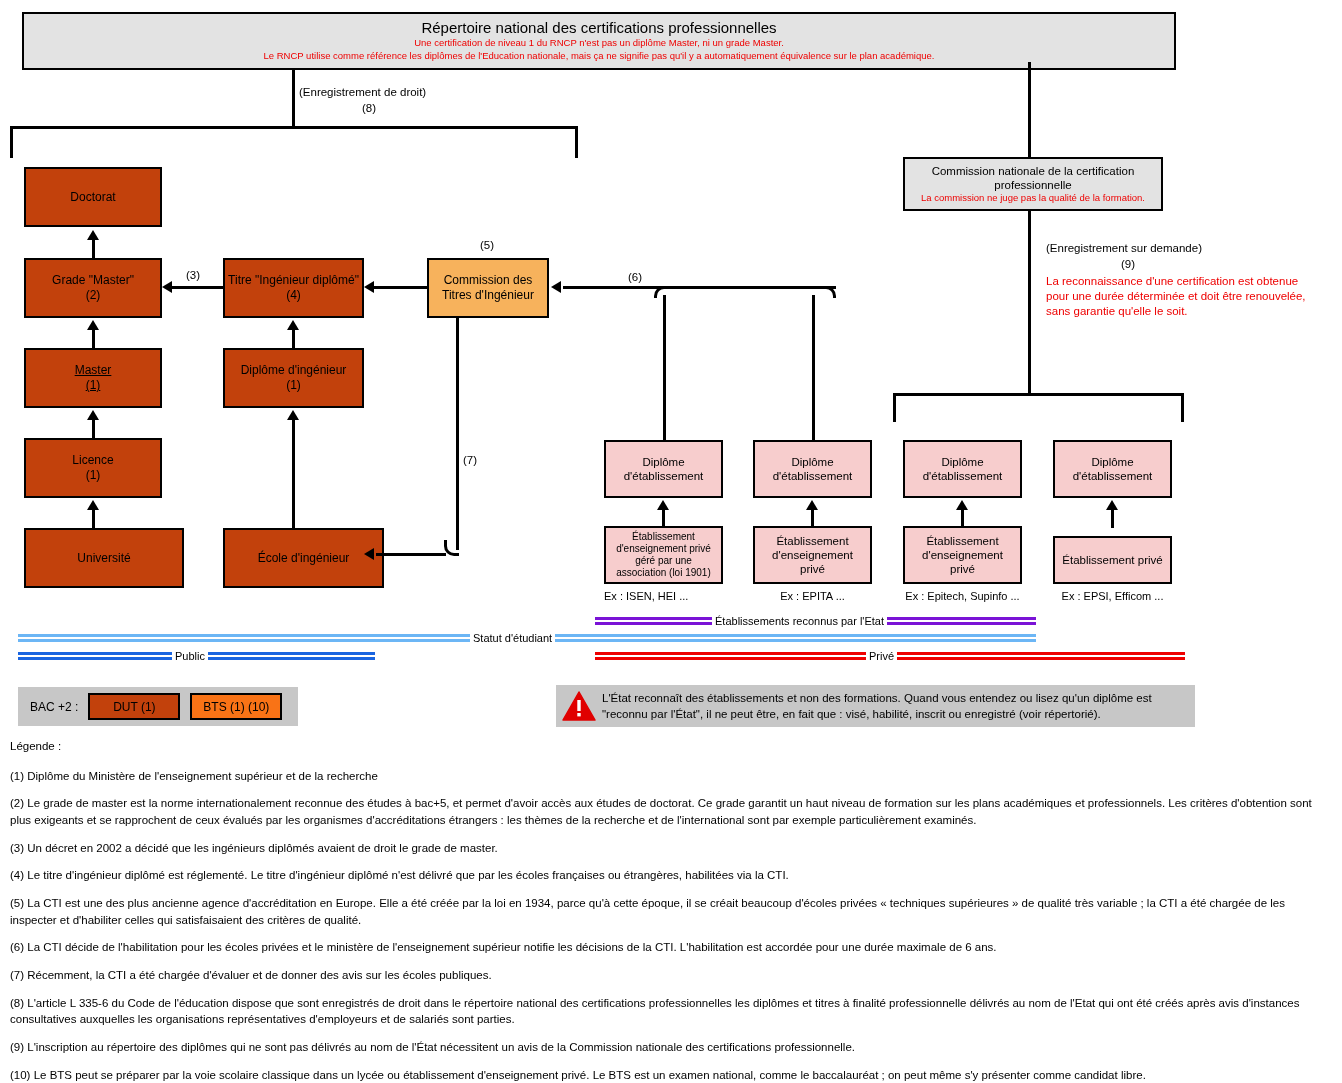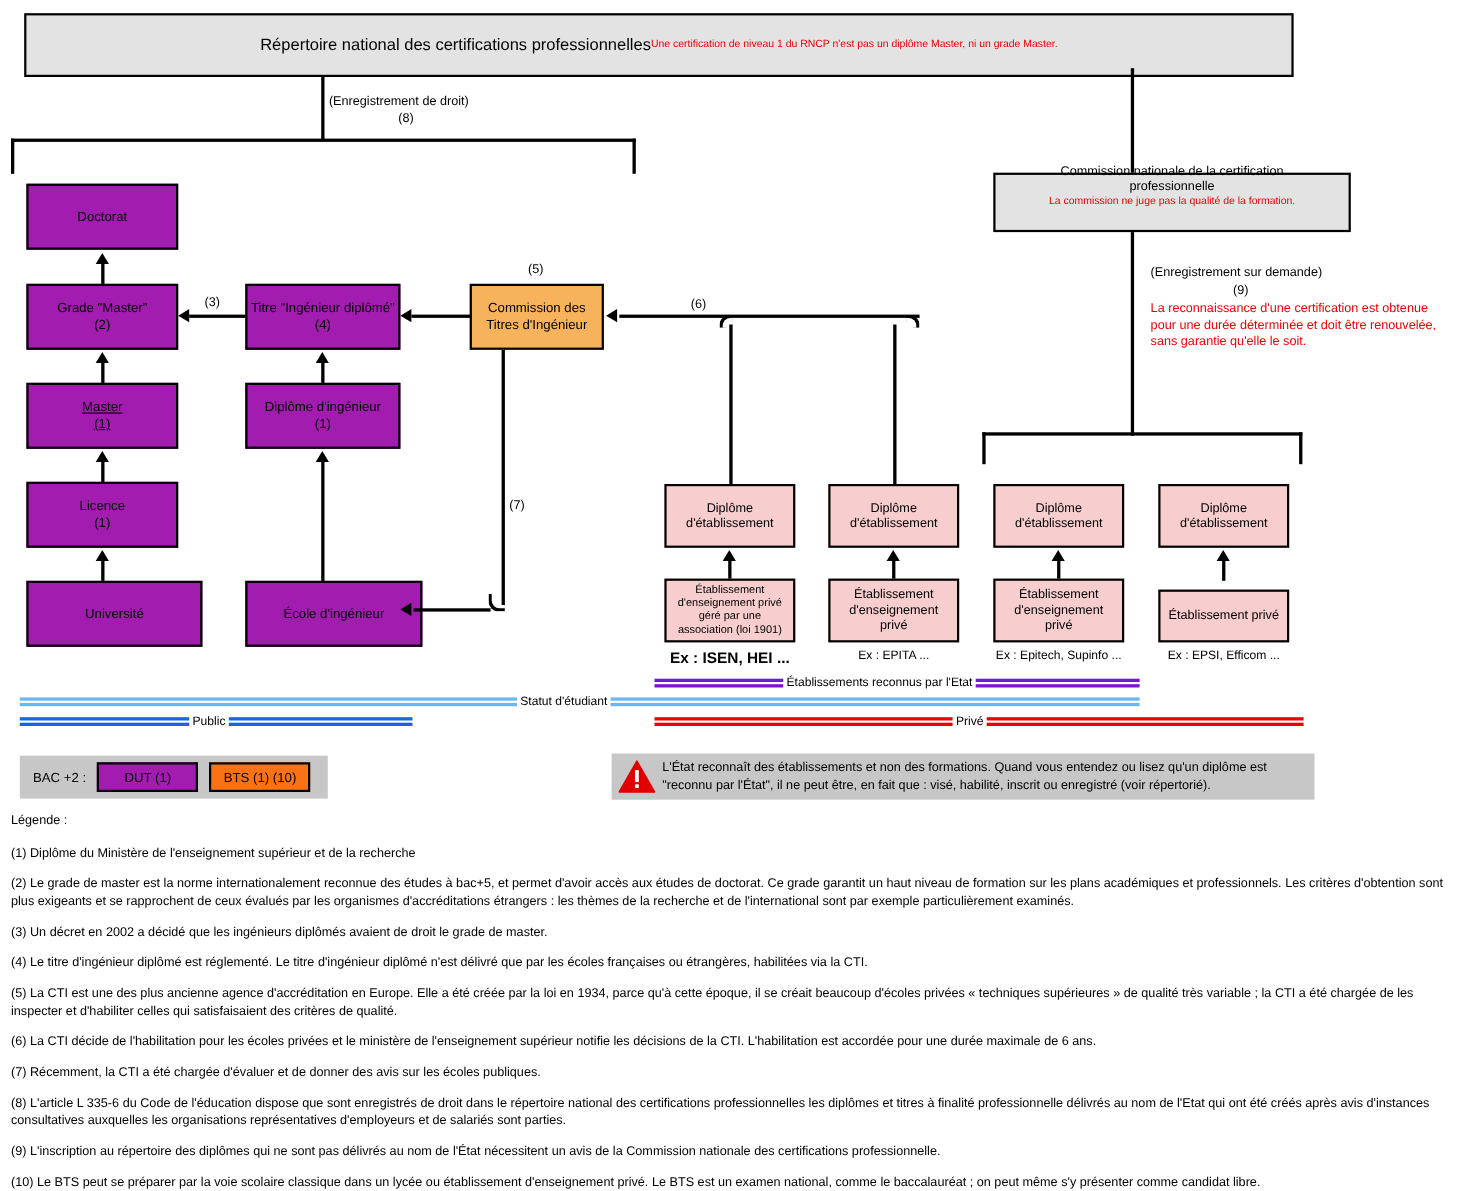--- a/index.html
+++ b/index.html
@@ -20,21 +20,21 @@
   .box {
     position: absolute;
     border: 2px solid #000;
     display: flex;
     align-items: center;
     justify-content: center;
     text-align: center;
     line-height: 1.22;
     color: #000;
   }
-  .box-blue   { background: #a21caf; }
+  .box-blue   { background: #c2410c; }
   .box-orange { background: #f7b25c; }
   .box-pink   { background: #f7cdcd; }
   .box-grey   { background: #e3e3e3; }
   .box-green  { background: #f97316; }
 
   .hdr-title { font-size: 15px; }
   .hdr-red   { color: #ee0000; font-size: 9.5px; line-height: 1.35; }
 
   
   .vline { position: absolute; width: 3px; background: #000; }
@@ -135,35 +135,36 @@
     line-height: 1.45;
   }
   #legend .lg-item { margin-bottom: 11px; }
   #legend .lg-head { margin-bottom: 13px; }
 </style>
 </head>
 <body>
 
 <div id="page">
 
-  <div class="box box-grey" id="hdr-box" style="left:22px; top:12px; width:1154px; height:58px; flex-direction:row; justify-content:center; padding:3px 8px;">
+  <div class="box box-grey" id="hdr-box" style="left:22px; top:12px; width:1154px; height:58px; flex-direction:column; justify-content:center; padding:3px 8px;">
     <div class="hdr-title">Répertoire national des certifications professionnelles</div>
     <div class="hdr-red">Une certification de niveau 1 du RNCP n'est pas un diplôme Master, ni un grade Master.</div>
+    <div class="hdr-red">Le RNCP utilise comme référence les diplômes de l'Education nationale, mais ça ne signifie pas qu'il y a automatiquement équivalence sur le plan académique.</div>
   </div>
 
   <div class="vline" style="left:292px; top:70px; height:58px;"></div>
   <div class="hline" style="left:10px; top:126px; width:568px;"></div>
   <div class="vline" style="left:10px; top:126px; height:32px;"></div>
   <div class="vline" style="left:575px; top:126px; height:32px;"></div>
   <div class="lbl" style="left:299px; top:85px;">(Enregistrement de droit)</div>
   <div class="lbl" style="left:362px; top:101px;">(8)</div>
 
   <div class="vline" style="left:1028px; top:62px; height:96px;"></div>
 
-  <div class="box box-grey" style="left:903px; top:157px; width:325px; height:54px; flex-direction:column; justify-content:flex-end; padding:20px 6px;">
+  <div class="box box-grey" style="left:903px; top:157px; width:260px; height:54px; flex-direction:column; justify-content:center; padding:20px 6px;">
     <div style="font-size:11.5px; white-space:pre-line;">Commission nationale de la certification
 professionnelle</div>
     <div style="font-size:9.5px; color:#ee0000;">La commission ne juge pas la qualité de la formation.</div>
   </div>
 
   <div class="vline" style="left:1028px; top:211px; height:185px;"></div>
   <div class="hline" style="left:893px; top:393px; width:291px;"></div>
   <div class="vline" style="left:893px; top:393px; height:29px;"></div>
   <div class="vline" style="left:1181px; top:393px; height:29px;"></div>
 
@@ -240,21 +241,21 @@
   <div class="lbl" style="left:463px; top:453px;">(7)</div>
 
   <div class="box box-pink" style="left:604px; top:440px; width:119px; height:58px; font-size:11.5px; white-space:pre-line;">Diplôme
 d'établissement</div>
   <div class="arr-up" style="left:657px; top:500px;"></div>
   <div class="vline" style="left:661.5px; top:508px; height:20px;"></div>
   <div class="box box-pink" style="left:604px; top:526px; width:119px; height:58px; font-size:10px; white-space:pre-line;">Établissement
 d'enseignement privé
 géré par une
 association (loi 1901)</div>
-  <div class="lbl lbl-c" style="left:604px; top:589px; width:119px; text-align:center; font-size:14px;font-weight:bold;">Ex : ISEN, HEI ...</div>
+  <div class="lbl lbl-c" style="left:604px; top:589px; width:119px; text-align:left; font-size:11px;">Ex : ISEN, HEI ...</div>
 
   <div class="box box-pink" style="left:753px; top:440px; width:119px; height:58px; font-size:11.5px; white-space:pre-line;">Diplôme
 d'établissement</div>
   <div class="arr-up" style="left:806px; top:500px;"></div>
   <div class="vline" style="left:810.5px; top:508px; height:20px;"></div>
   <div class="box box-pink" style="left:753px; top:526px; width:119px; height:58px; font-size:11.5px; white-space:pre-line;">Établissement
 d'enseignement
 privé</div>
   <div class="lbl lbl-c" style="left:753px; top:589px; width:119px; text-align:center; font-size:11px;">Ex : EPITA ...</div>
 

